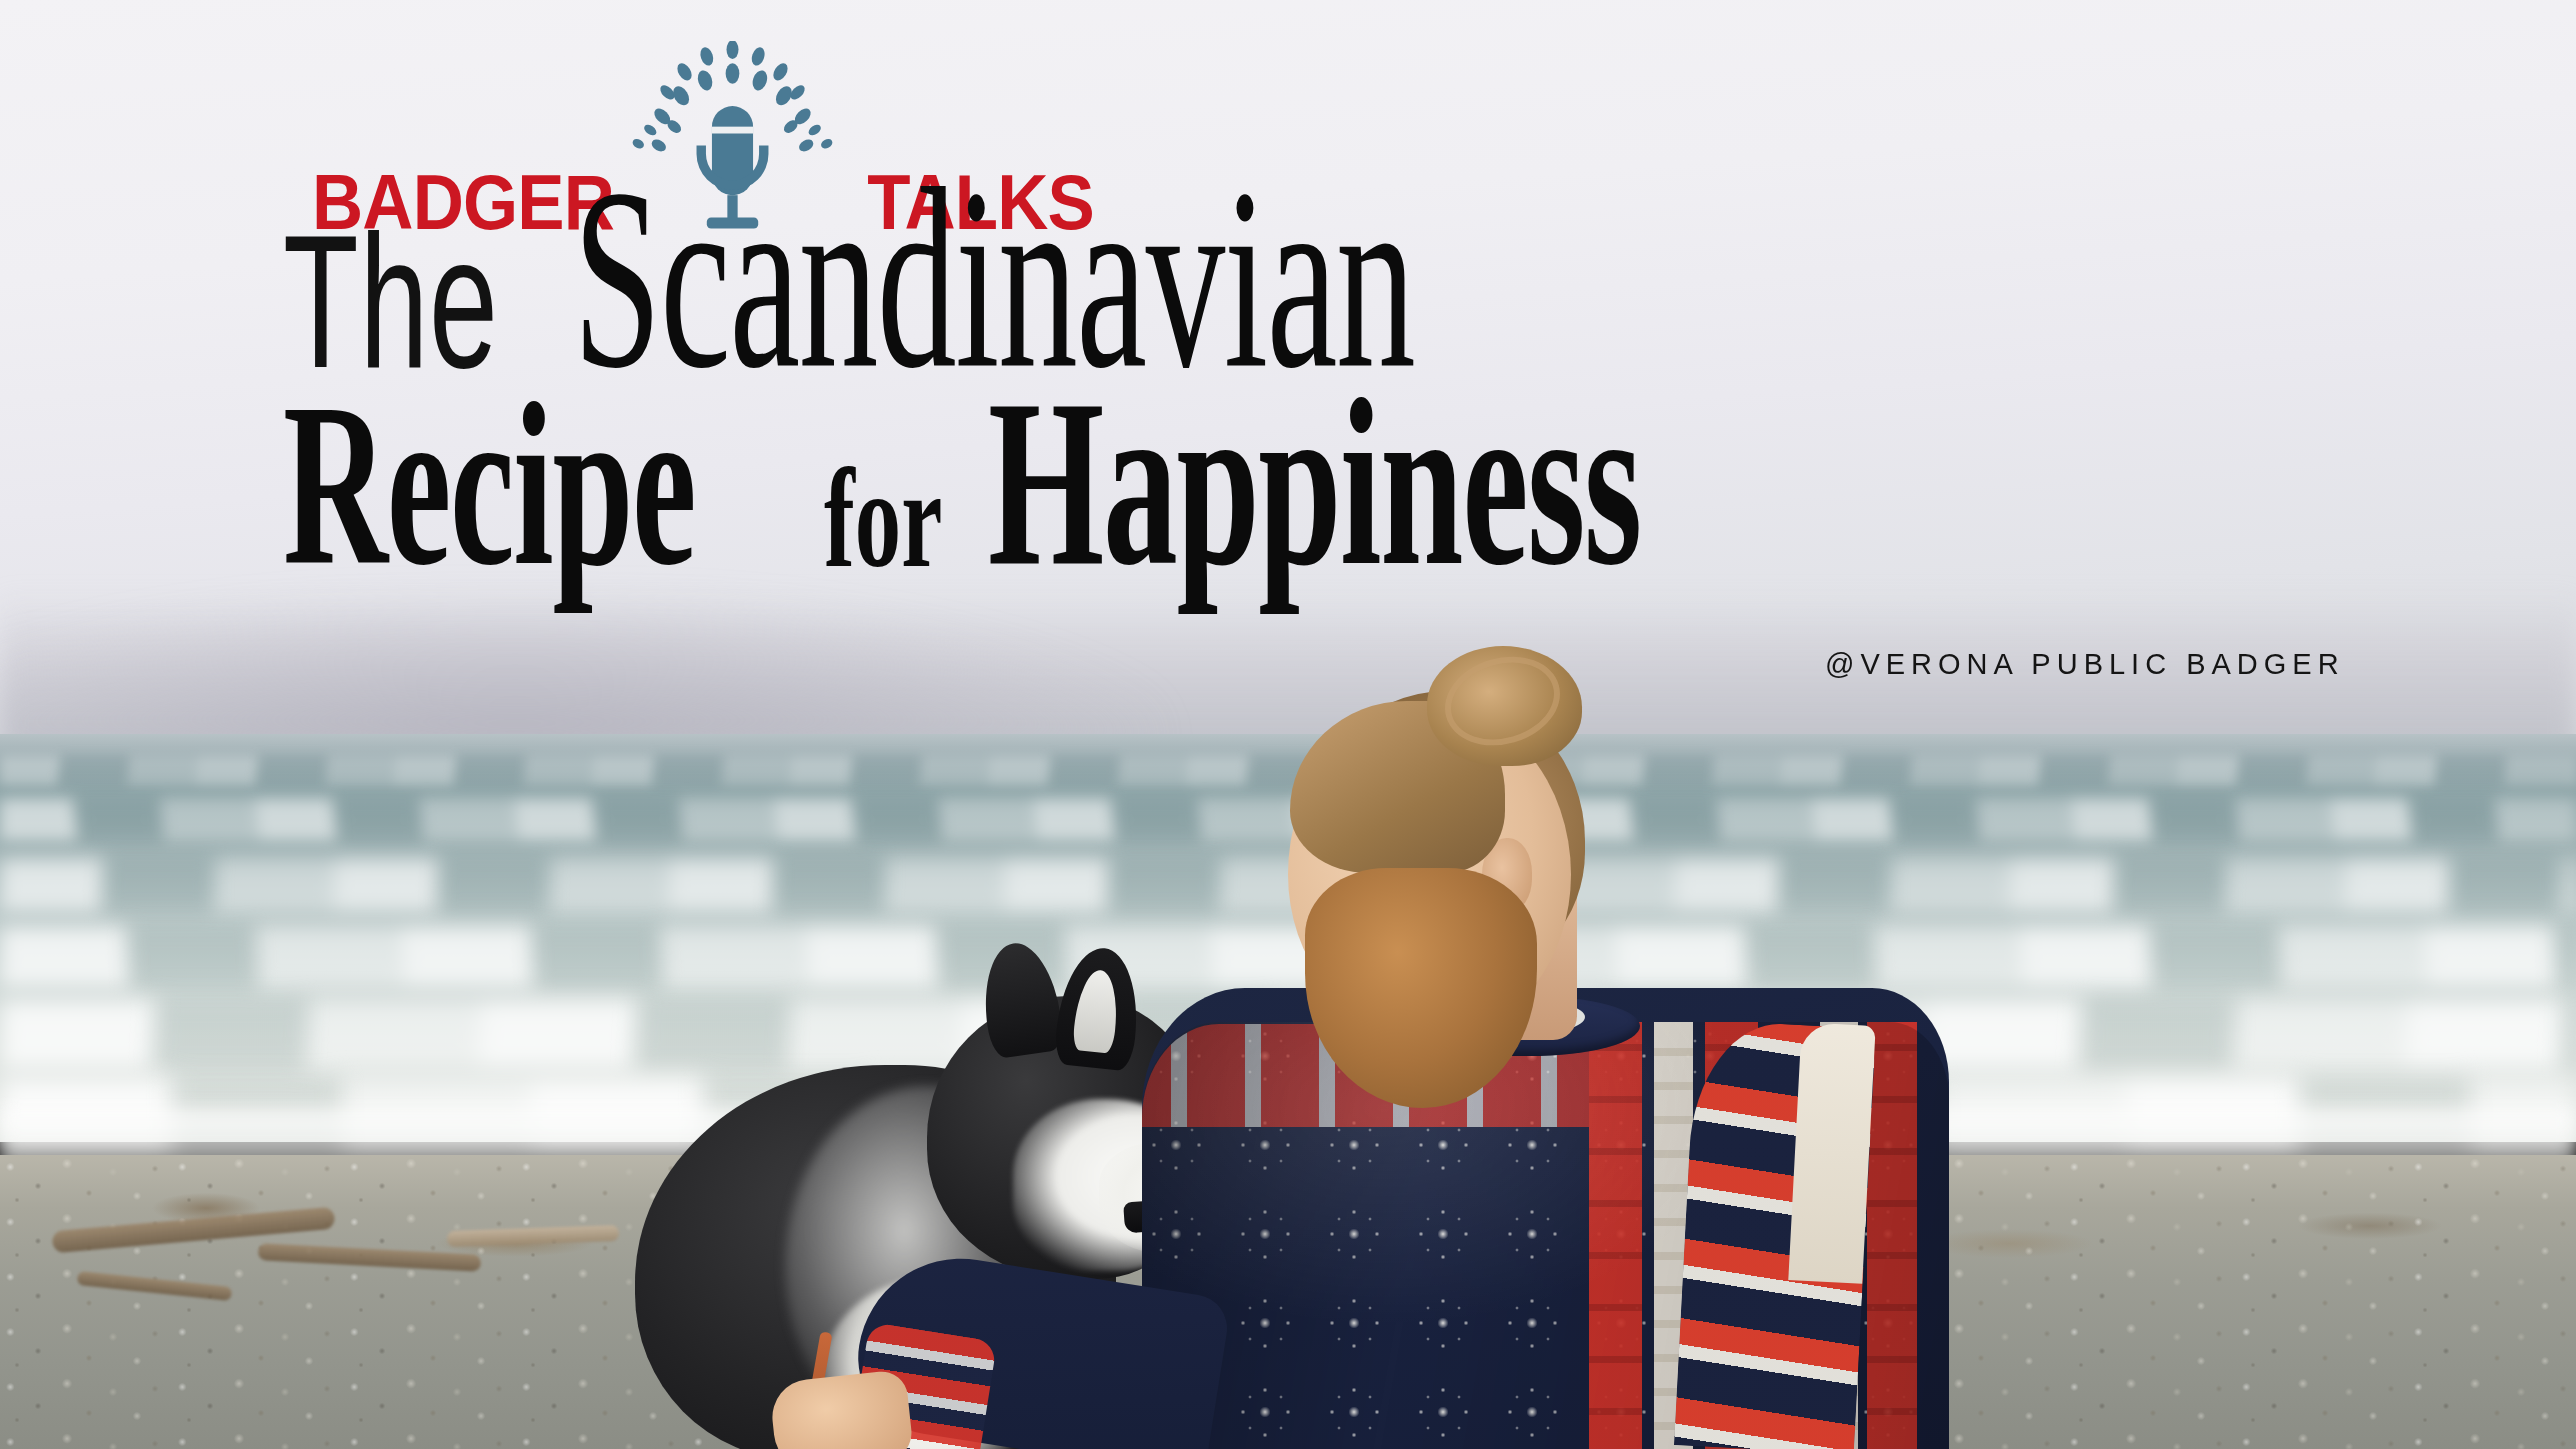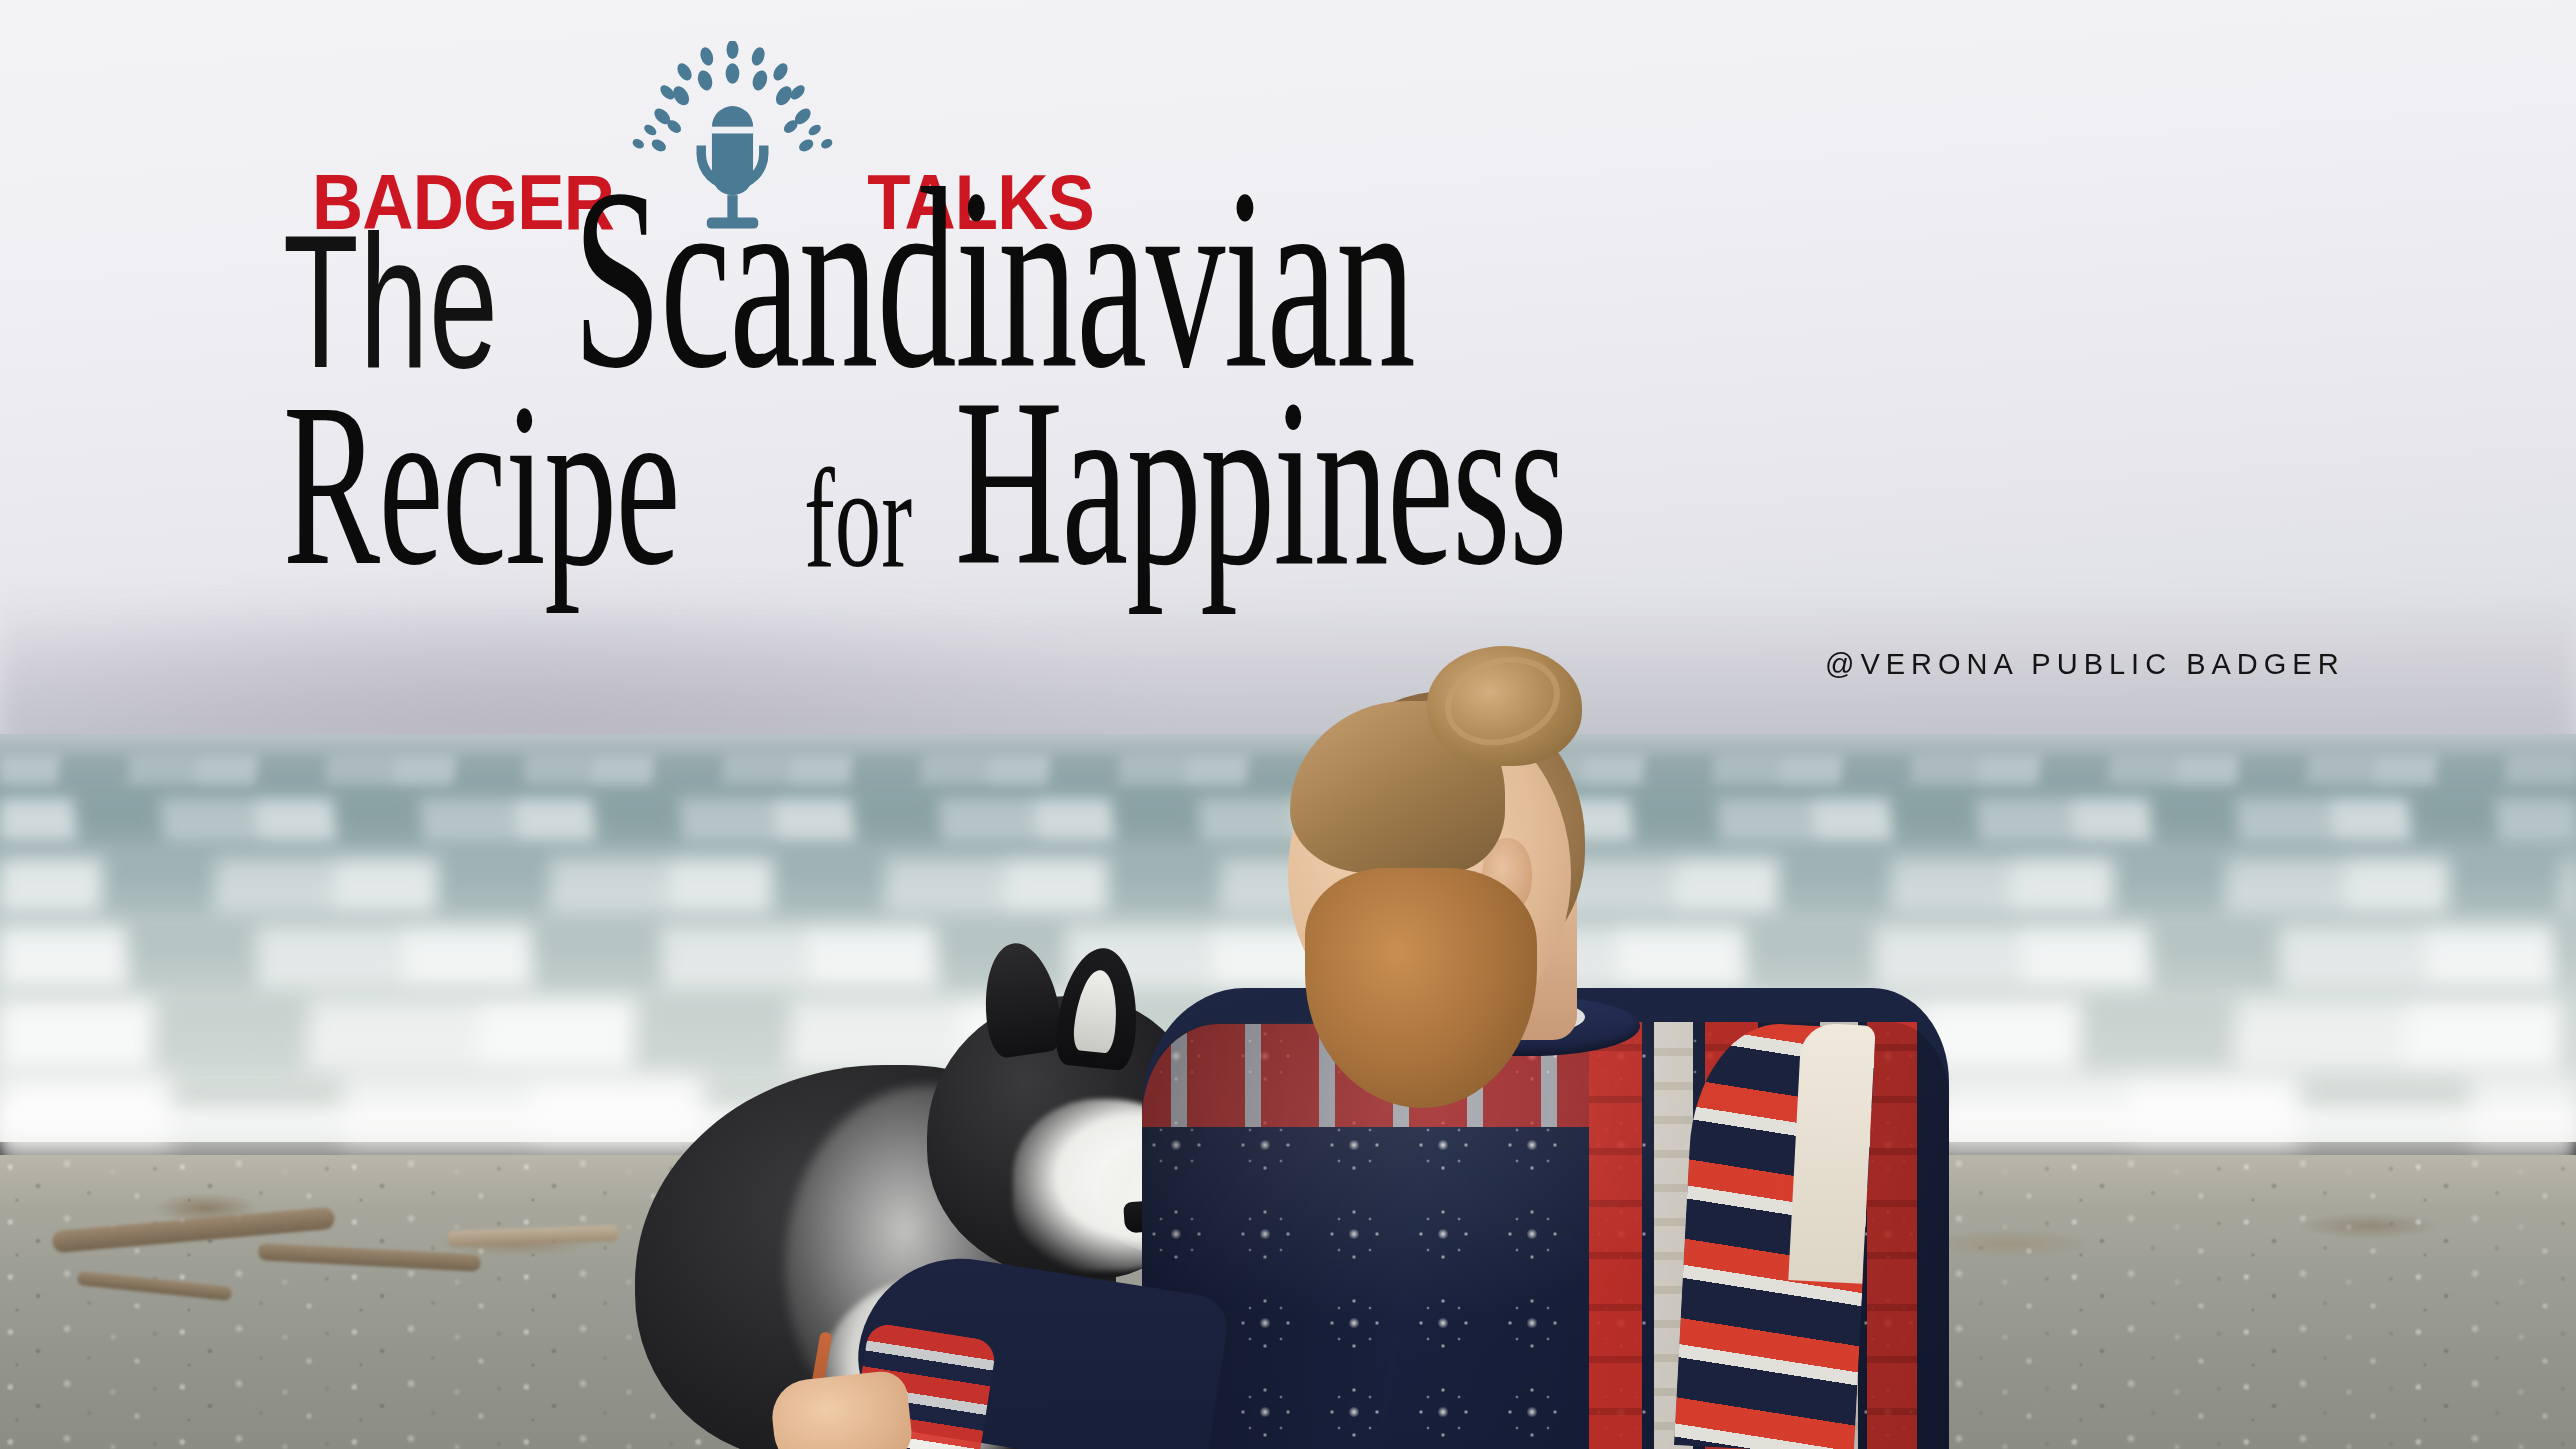--- a/index.html
+++ b/index.html
@@ -321,21 +321,21 @@
     margin-right:39px; letter-spacing:0.9px;
   }
   .t-scand {
     font-family:"Liberation Serif", serif;
     font-size:199px; color:#0b0b0b; font-weight:400;
     transform:scaleX(.80) scaleY(1.30); transform-origin:left bottom;
     letter-spacing:-1.7px;
   }
   .title-line2 {
     display:flex; align-items:baseline; white-space:nowrap;
-    margin-top:22px; line-height:.92;
+    margin-top:22px; line-height:.92;font-weight:bold;
   }
   .t-recipe {
     font-family:"Liberation Serif", serif;
     font-size:182px; color:#0b0b0b;
     transform:scaleX(.80) scaleY(1.28); transform-origin:left bottom;
     letter-spacing:-1.7px;
   }
   .t-for {
     font-family:"Liberation Serif", serif;
     font-size:113px; color:#0b0b0b; margin:0 19px 0 26px;

